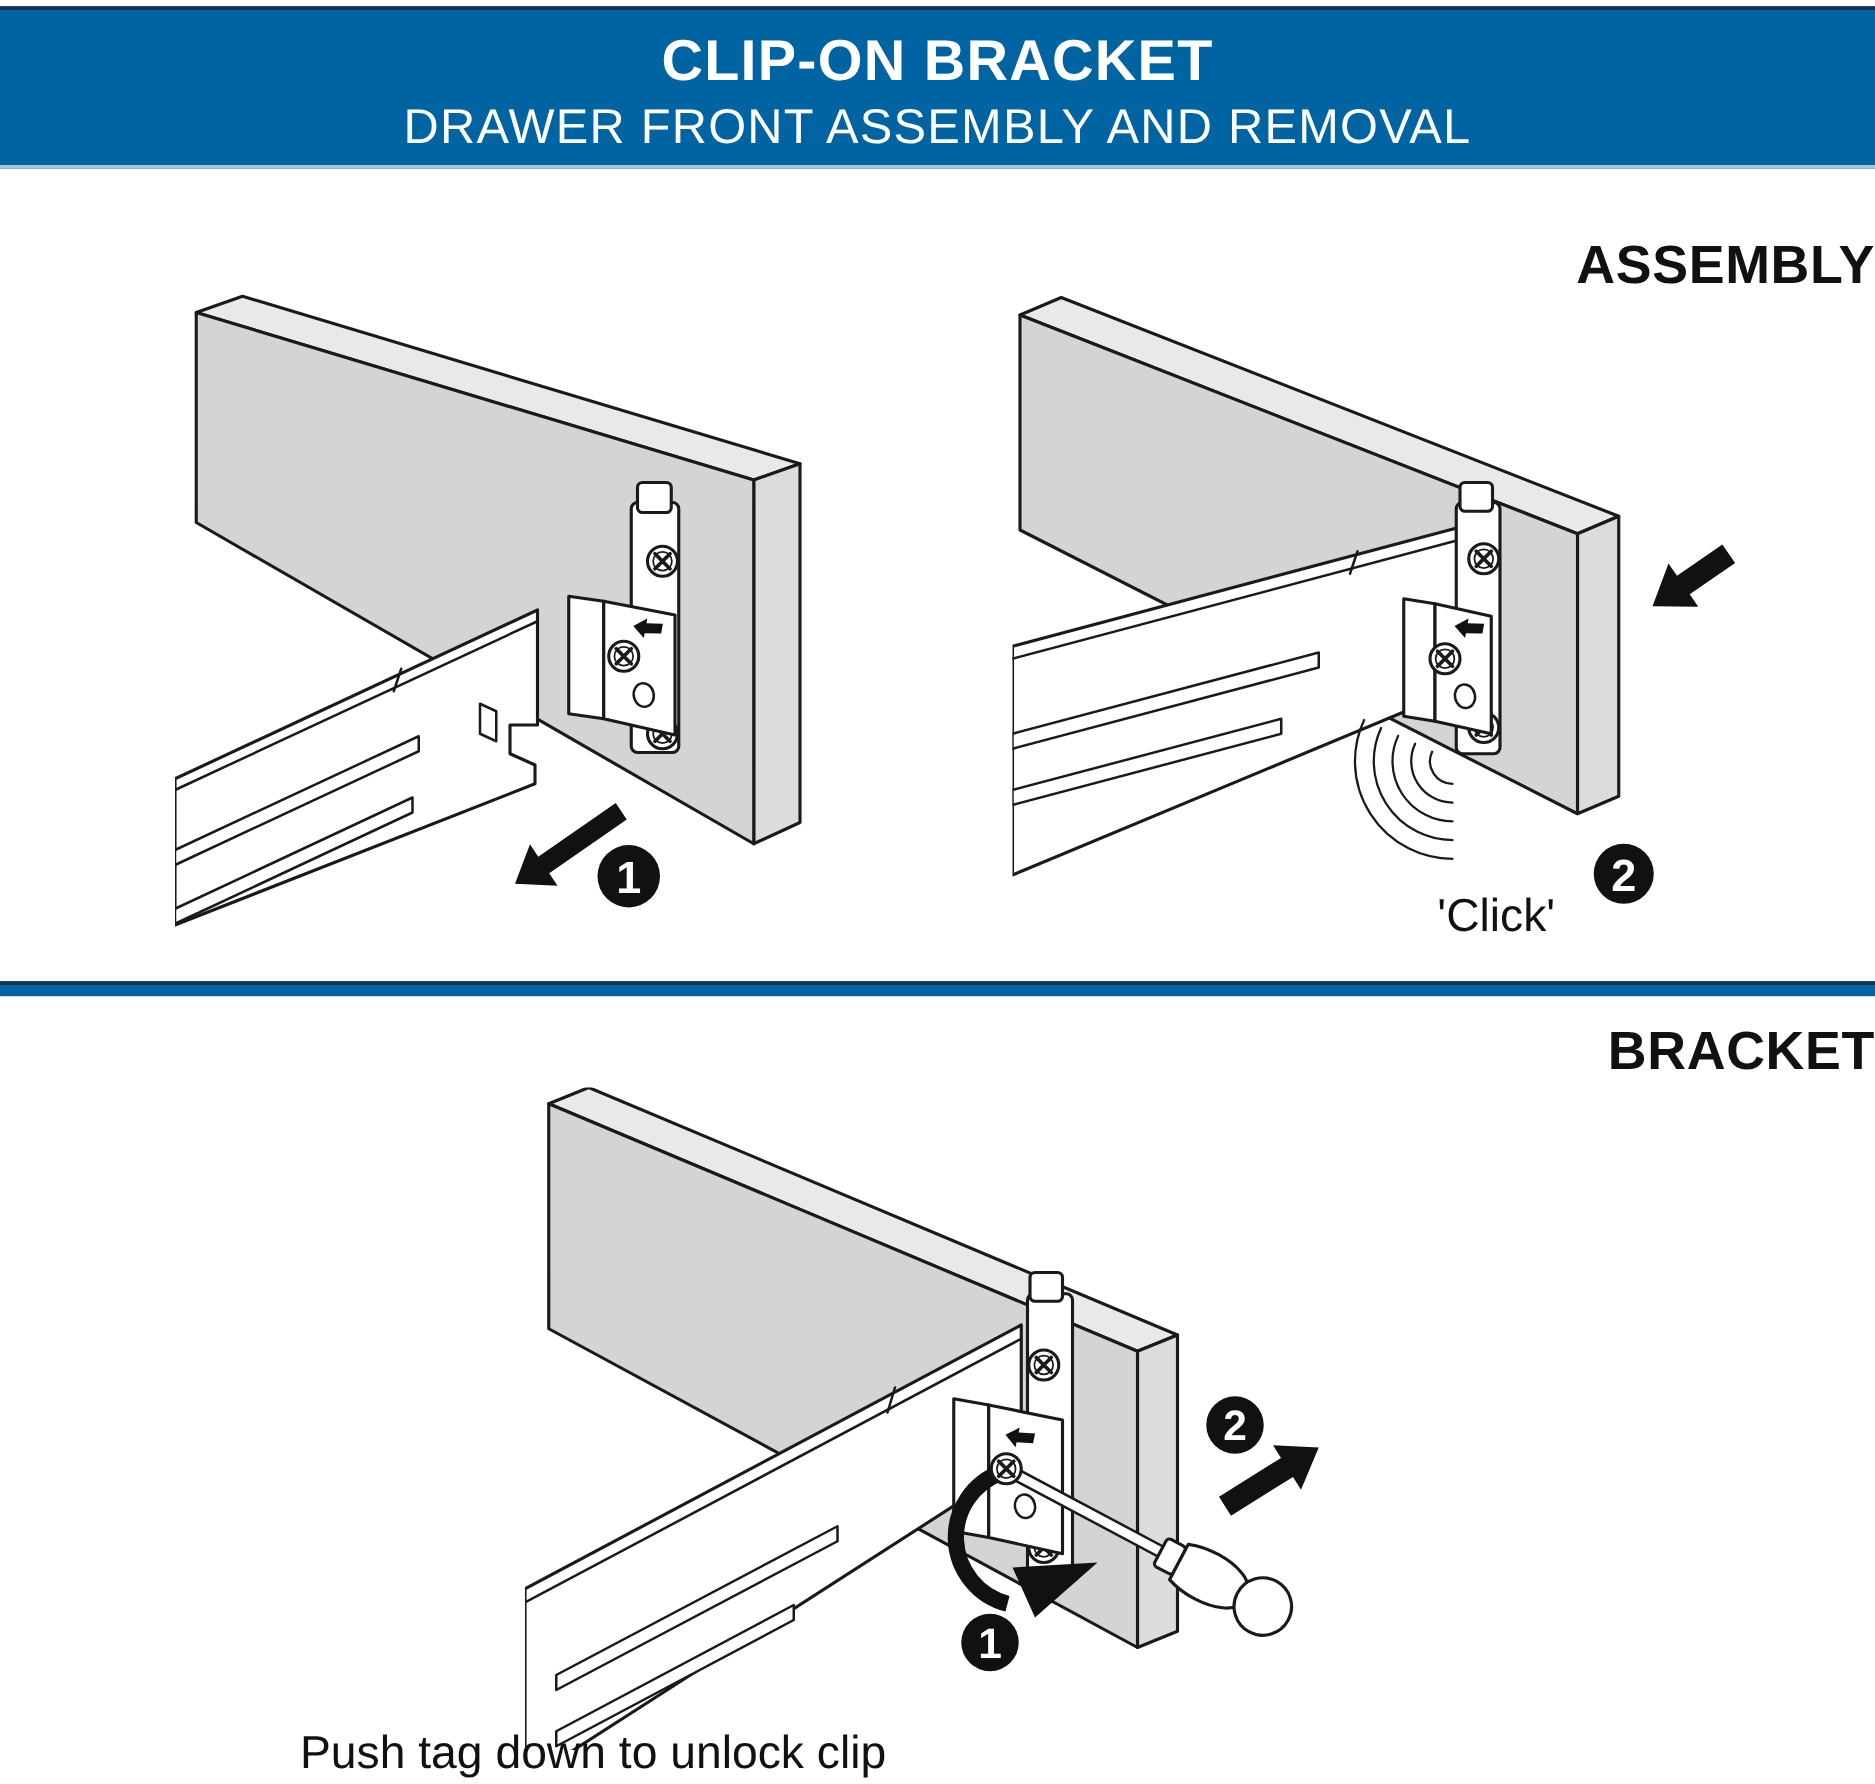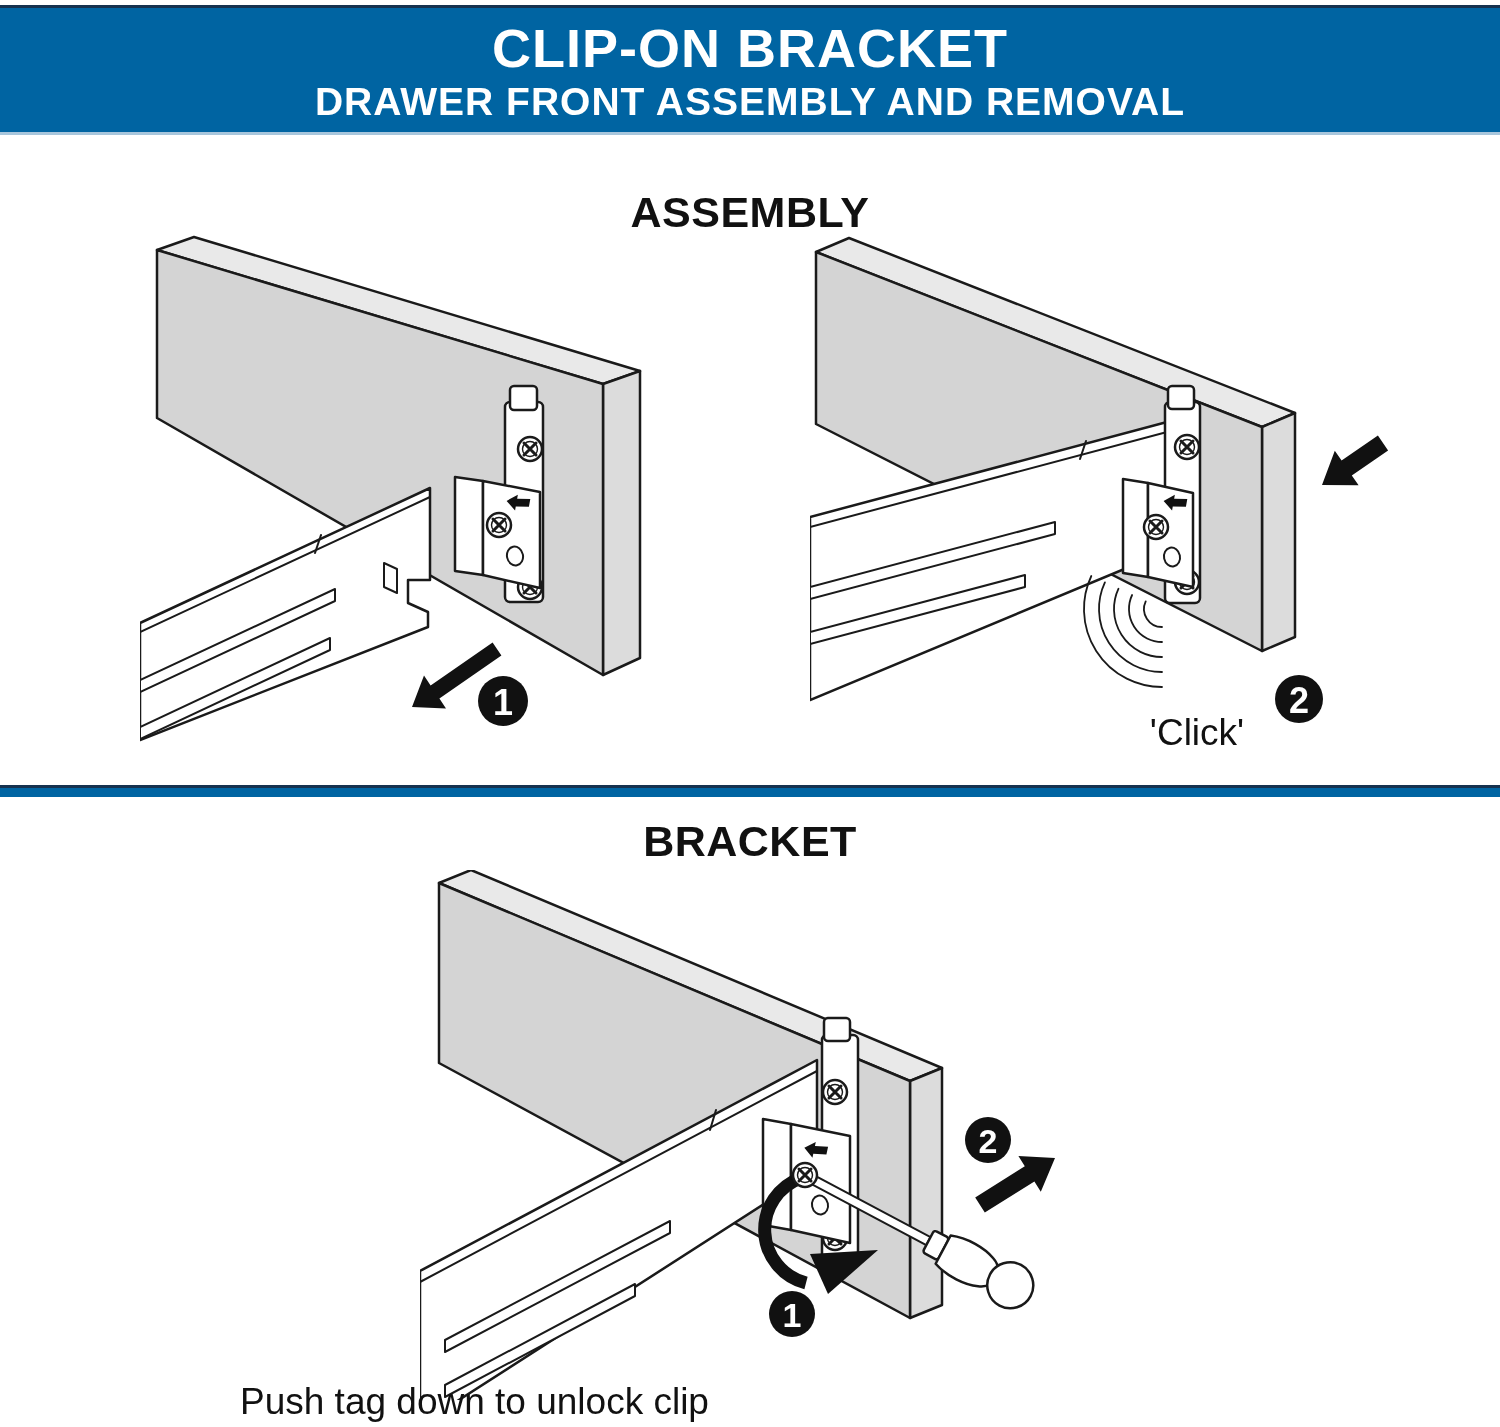--- a/index.html
+++ b/index.html
@@ -1,24 +1,24 @@
 <!DOCTYPE html>
 <html><head>
 <meta charset="utf-8">
 <style>
   html,body{margin:0;padding:0;background:#fff;}
   .page{position:relative;width:1500px;height:1427px;background:#ffffff;overflow:hidden;
         font-family:"Liberation Sans", sans-serif;}
   
   .banner{position:absolute;top:5px;left:0;right:0;height:124px;background:#0064a2;
           border-top:3px solid #16324f;border-bottom:3px solid #a8c6dc;text-align:center;color:#fff;}
-  .banner .title{margin-top:11px;font-size:54px;font-weight:800;letter-spacing:1px;line-height:58px;}
-  .banner .subtitle{margin-top:3px;font-size:39px;font-weight:700;letter-spacing:1px;line-height:44px;}
-  
-  .sec{position:absolute;left:0;right:0;margin:0;text-align:center;color:#111;
+  .banner .title{margin-top:11px;font-size:46px;font-weight:800;letter-spacing:1px;line-height:58px;}
+  .banner .subtitle{margin-top:3px;font-size:39px;font-weight:400;letter-spacing:1px;line-height:44px;}
+  
+  .sec{position:absolute;left:0;right:0;margin:0;text-align:right;color:#111;
        font-size:43px;font-weight:700;letter-spacing:.5px;}
   .sec.asm{top:188px;}
   .sec.rem{top:817px;}
   
   .divider{position:absolute;top:785px;left:0;right:0;height:9px;background:#0064a2;border-top:3px solid #16324f;}
   
   .caption{position:absolute;top:1381px;left:240px;right:0;text-align:left;color:#111;
            font-size:37px;font-weight:400;}
   
   .illus{position:absolute;}

